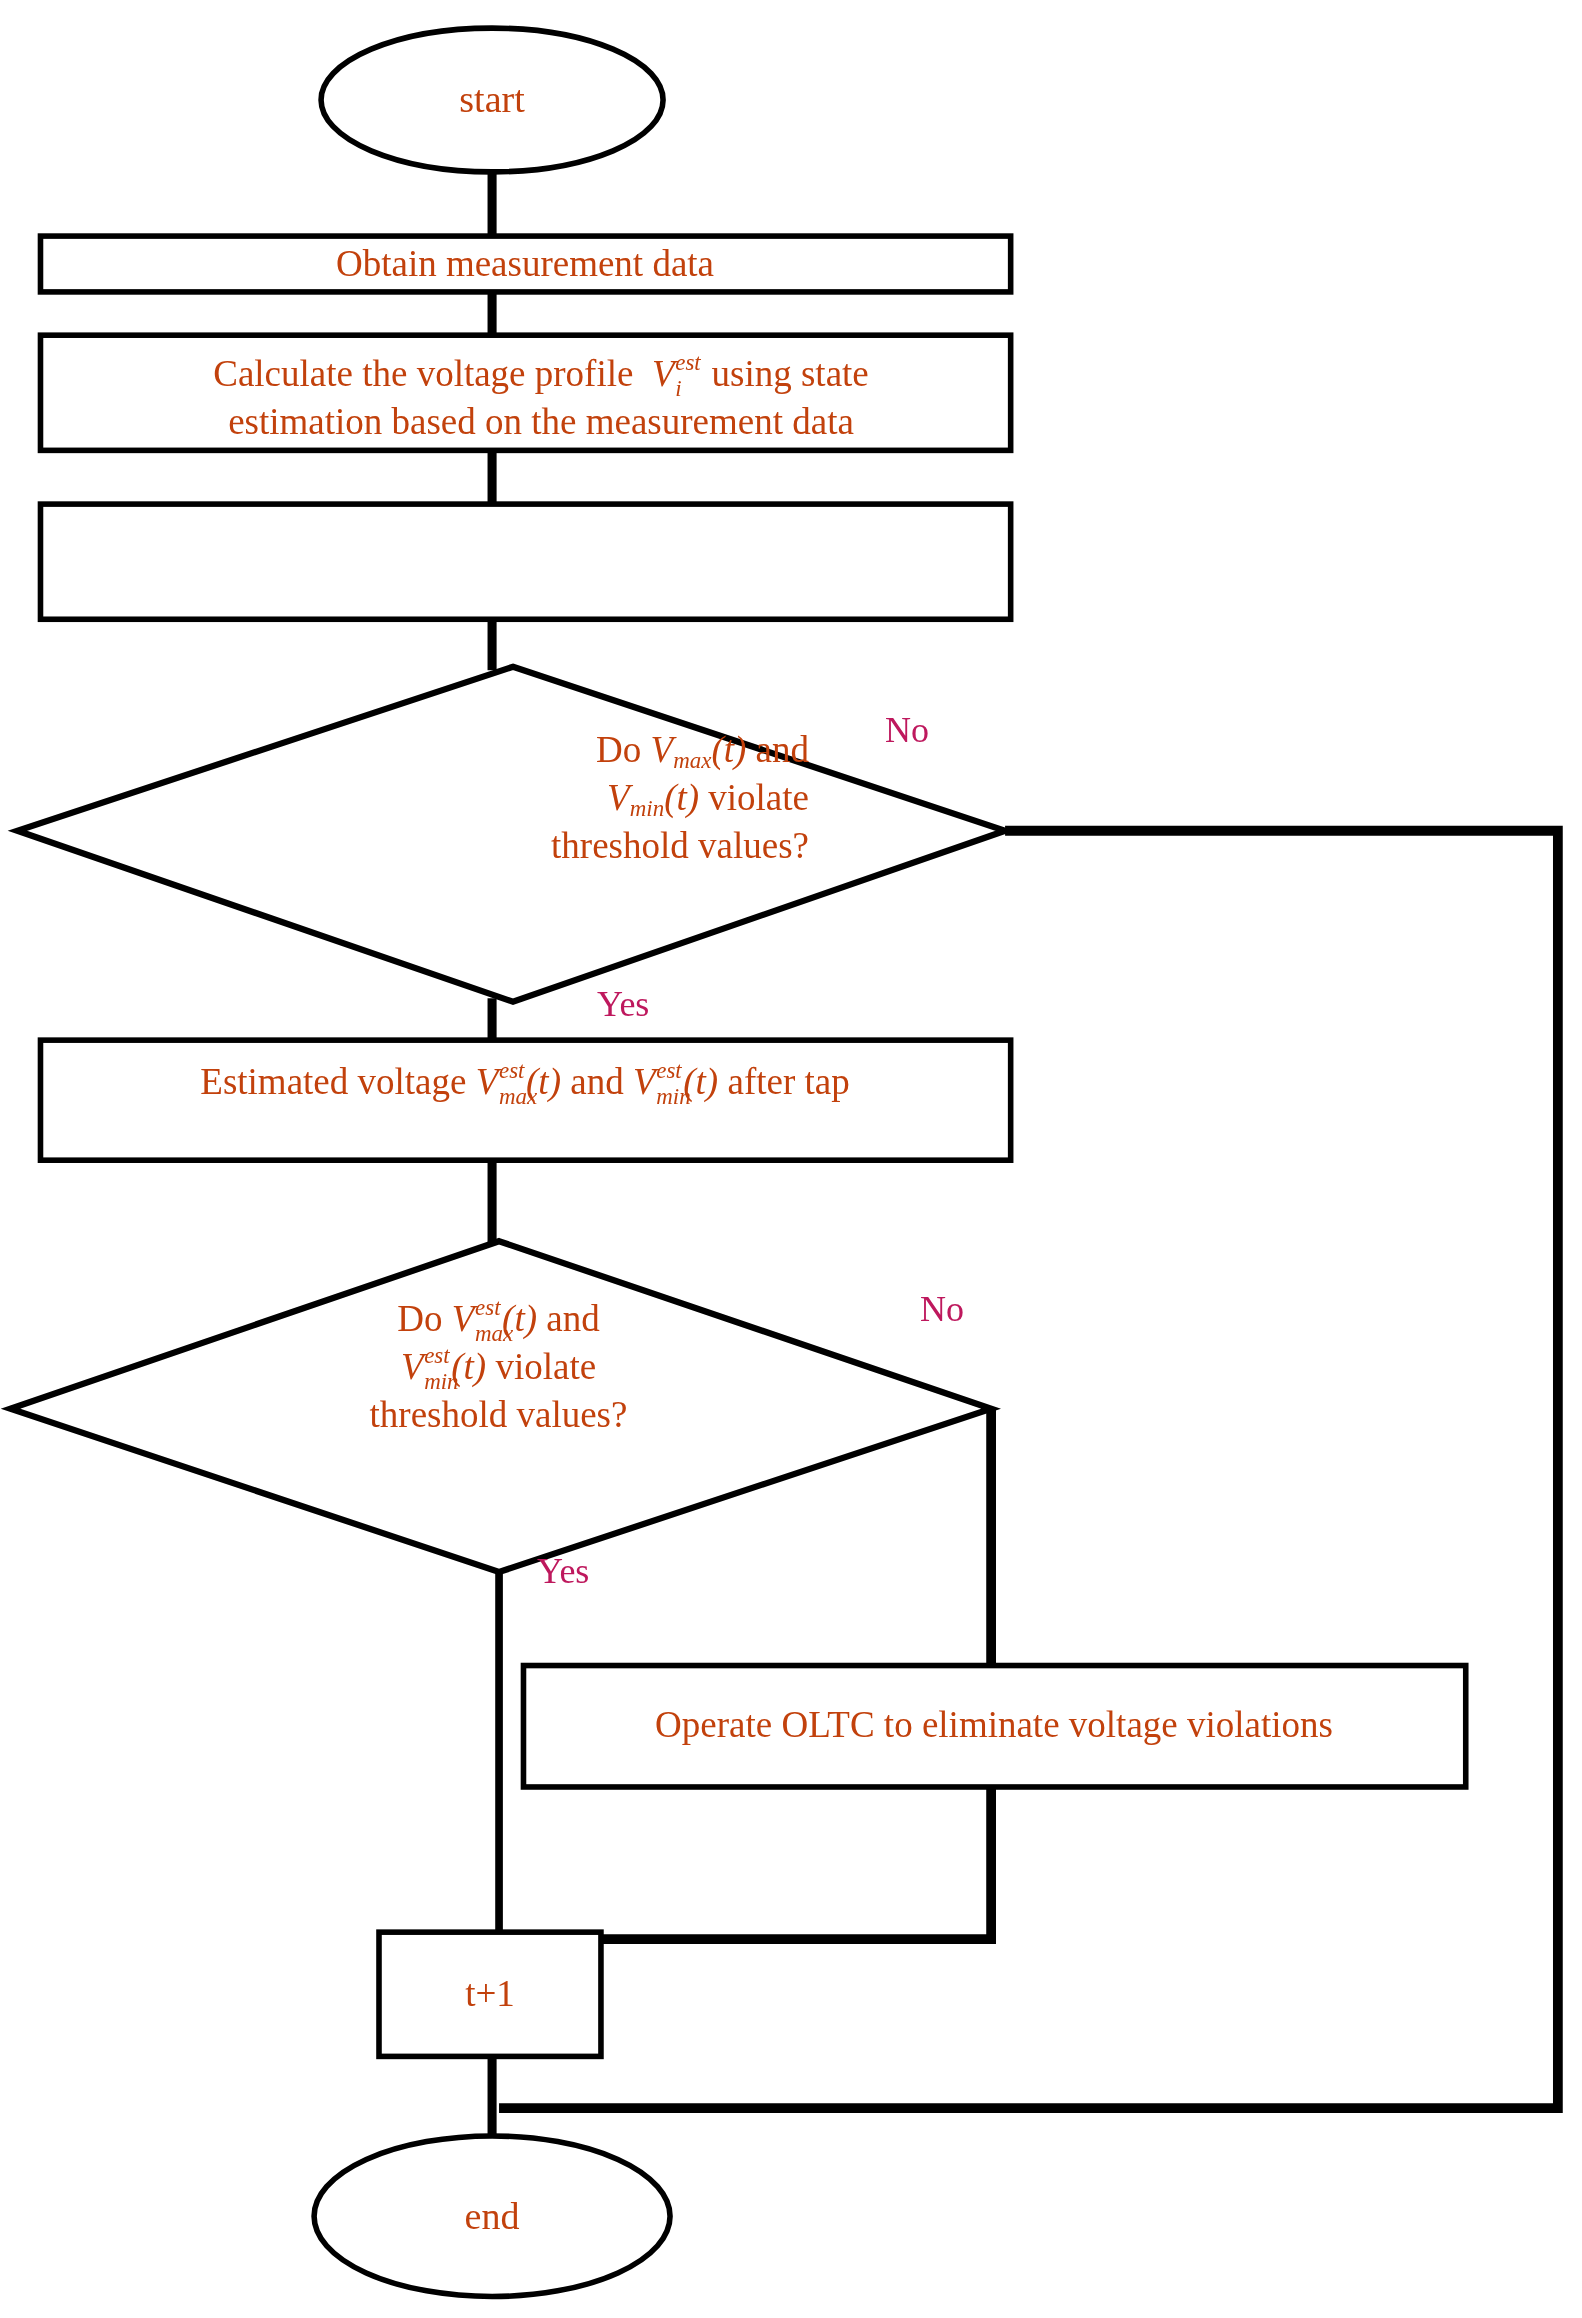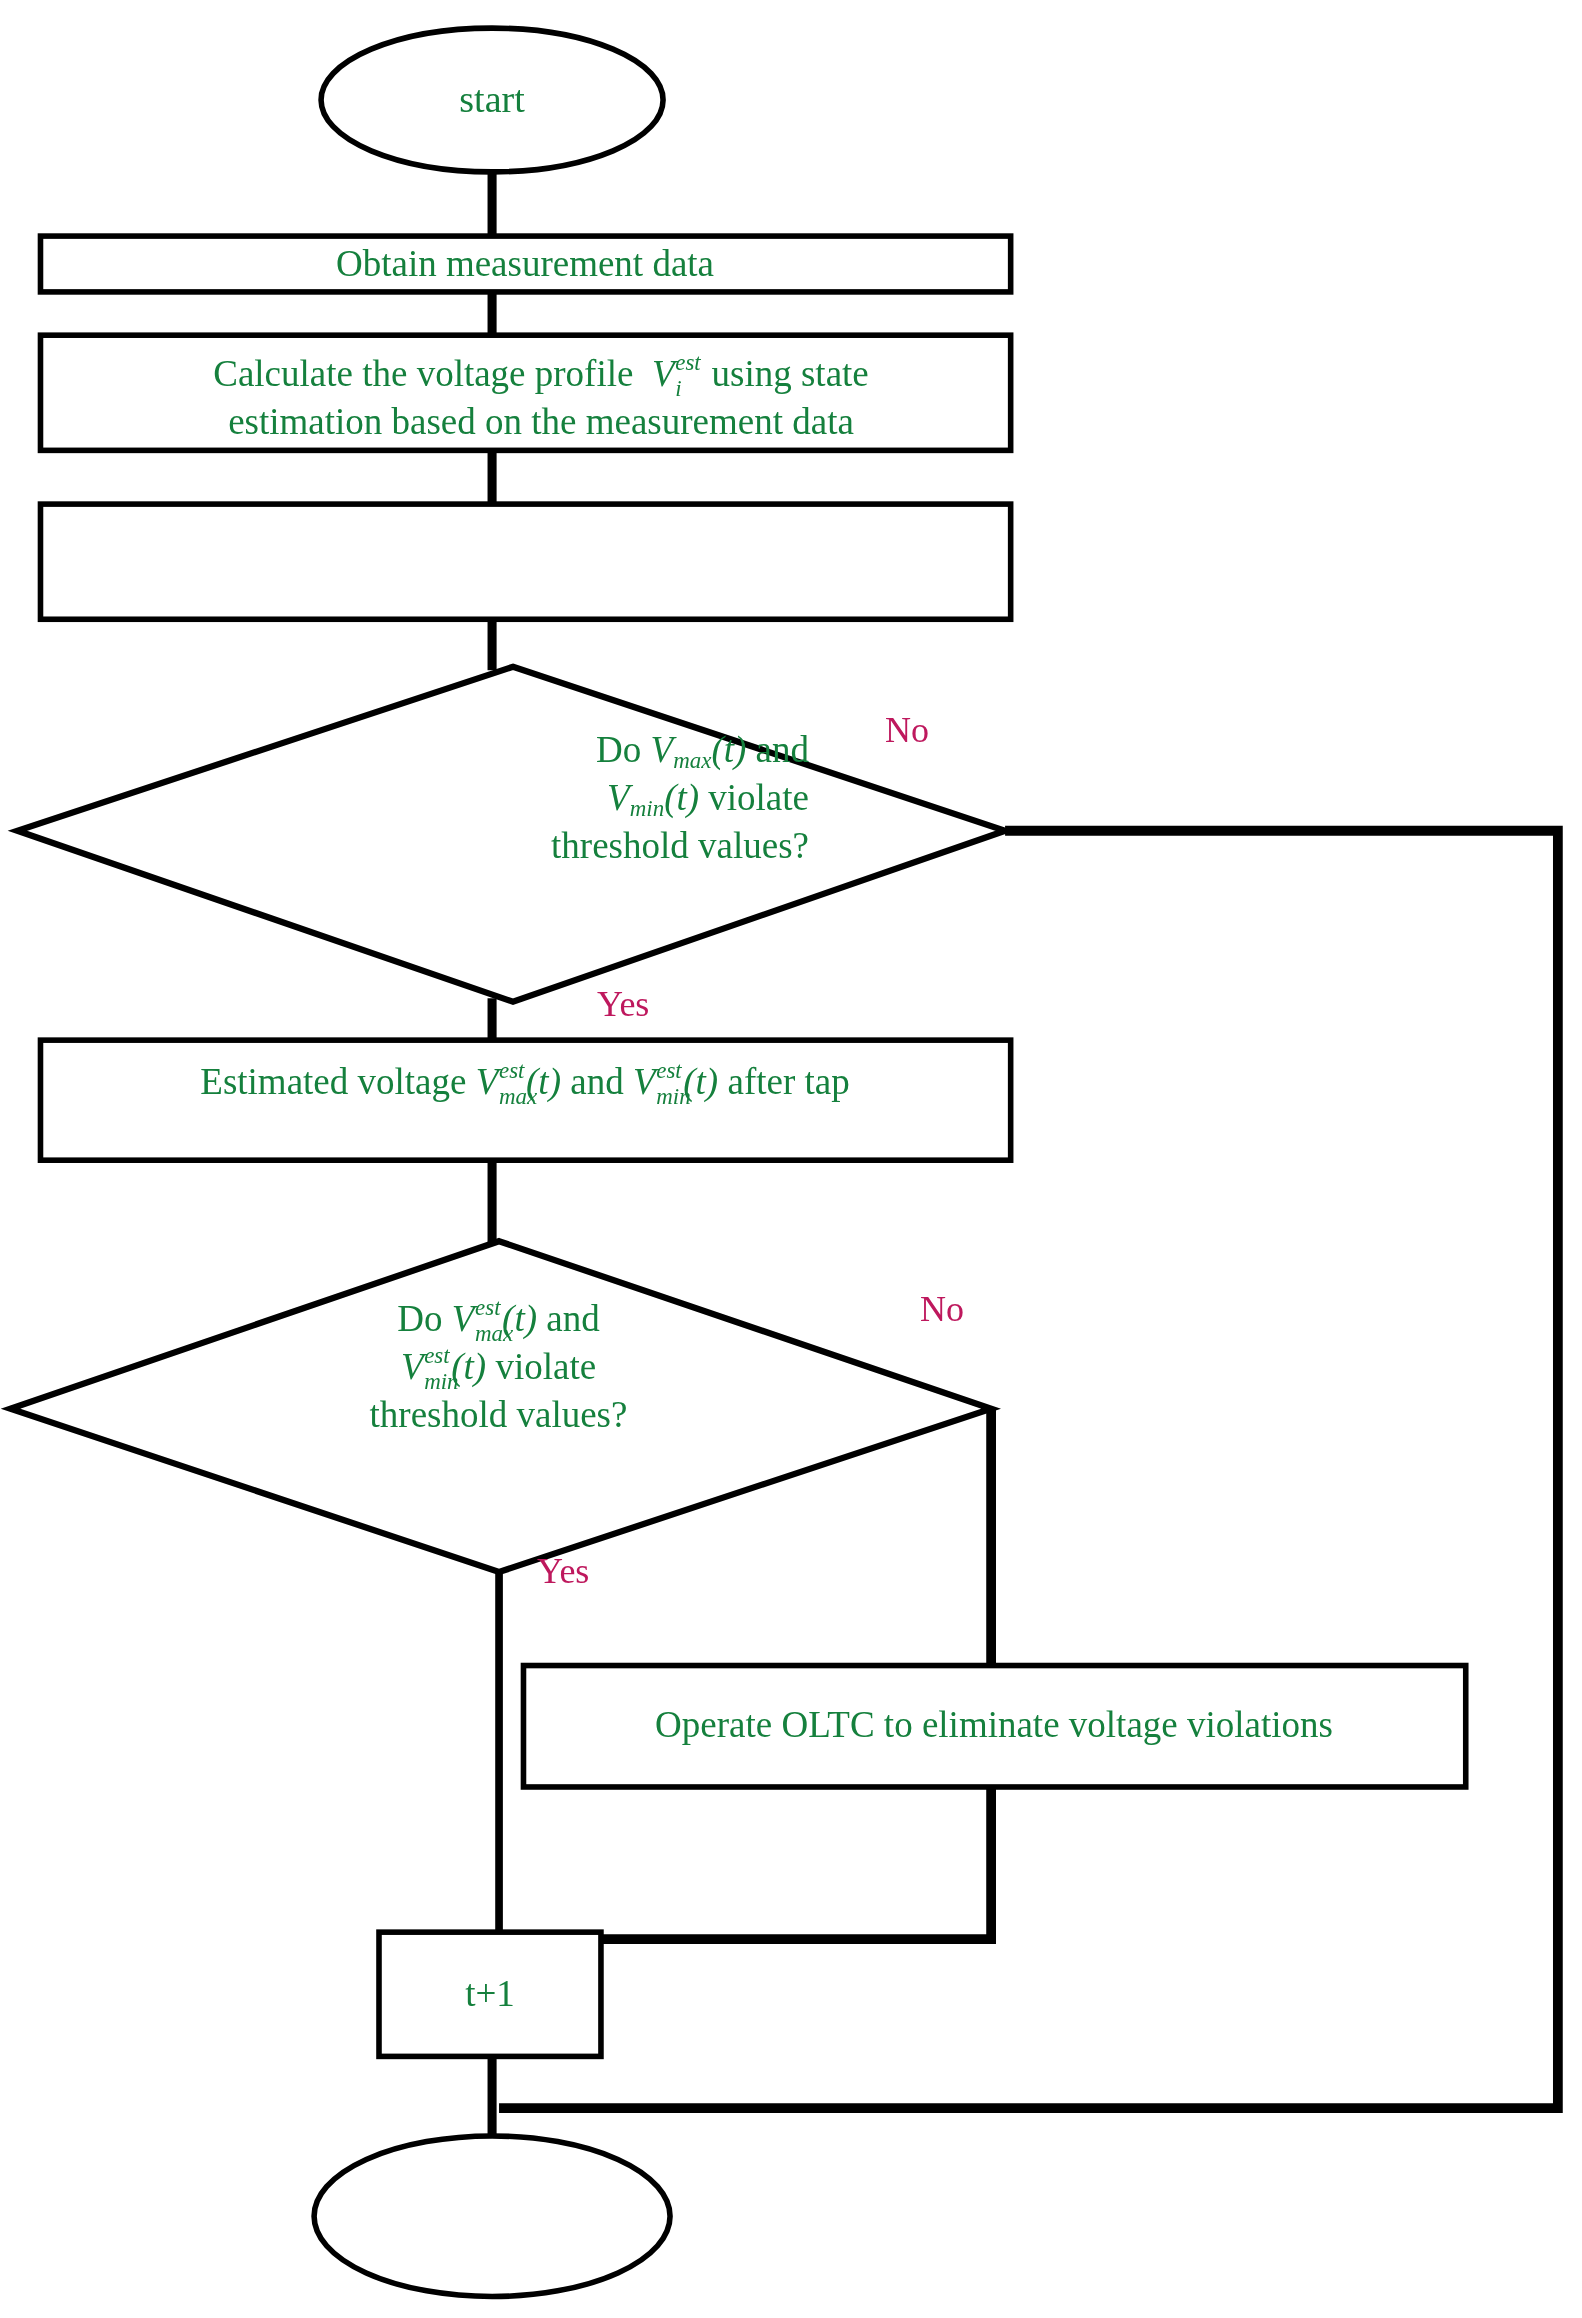--- a/index.html
+++ b/index.html
@@ -21,21 +21,21 @@
     left: 0;
     width: 1583px;
     height: 2319px;
   }
   .node-label {
     position: absolute;
     display: flex;
     align-items: center;
     justify-content: center;
     text-align: center;
-    color: #15803d;
+    color: #c2410c;
     line-height: 1.30;
     pointer-events: none;
   }
   .sz-big   { font-size: 38px; }
   .sz-mid   { font-size: 37px; }
   .branch-label {
     position: absolute;
     color: #be185d;
     font-size: 36px;
     line-height: 1;
@@ -194,15 +194,18 @@
   </div>
 
   <div class="node-label sz-mid" style="left:523px; top:1665px; width:942px; height:121px;">
     <span>Operate OLTC to eliminate voltage violations</span>
   </div>
 
   <div class="node-label sz-mid" style="left:379px; top:1932px; width:222px; height:124px;">
     <span>t+1</span>
   </div>
 
+  <div class="node-label sz-big" style="left:314px; top:2136px; width:356px; height:161px;">
+    <span>end</span>
+  </div>
 
 </div>
 
 
 </body></html>

